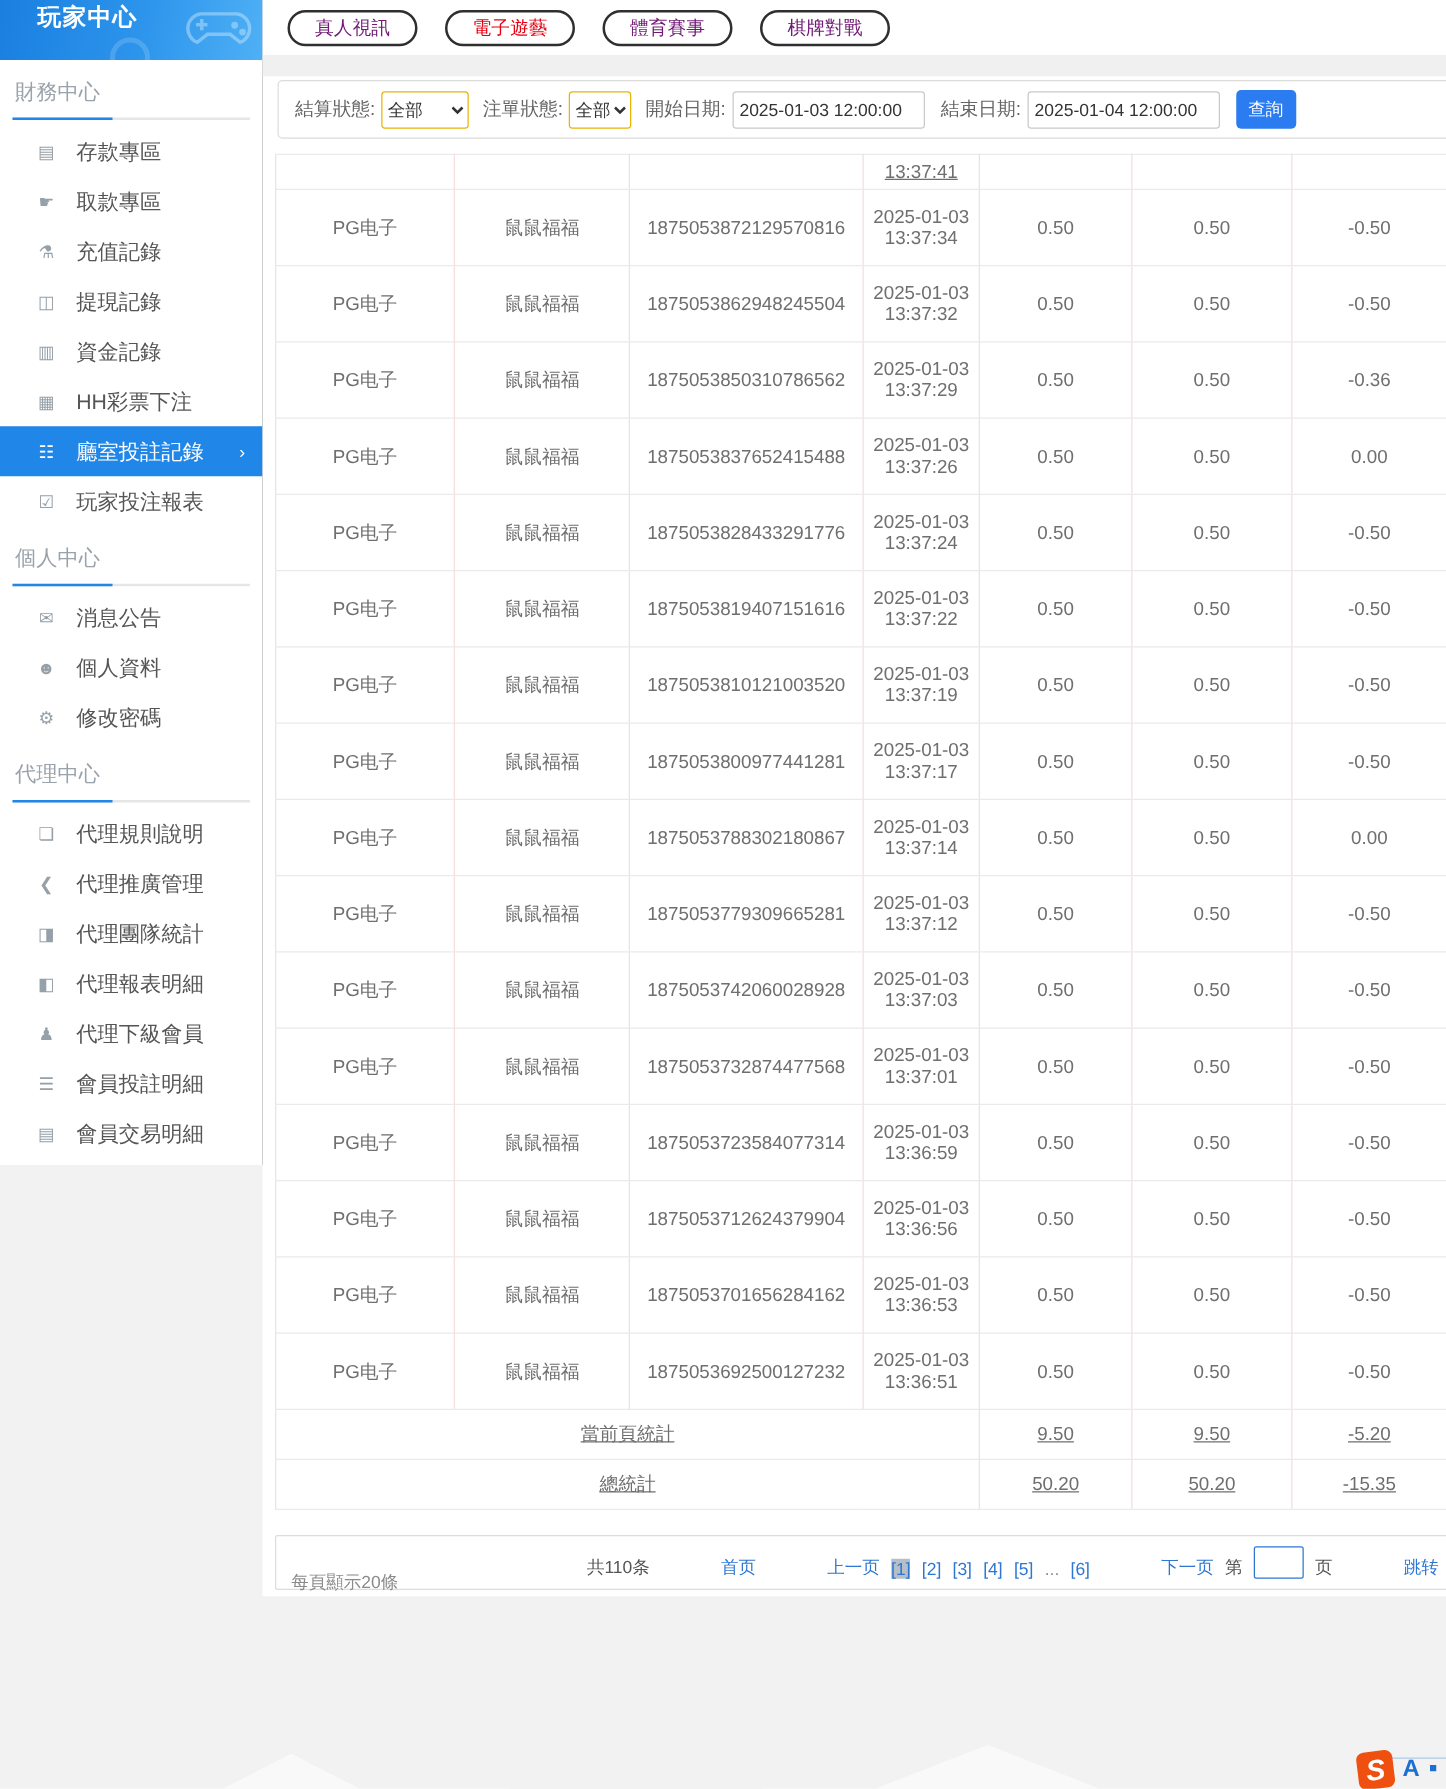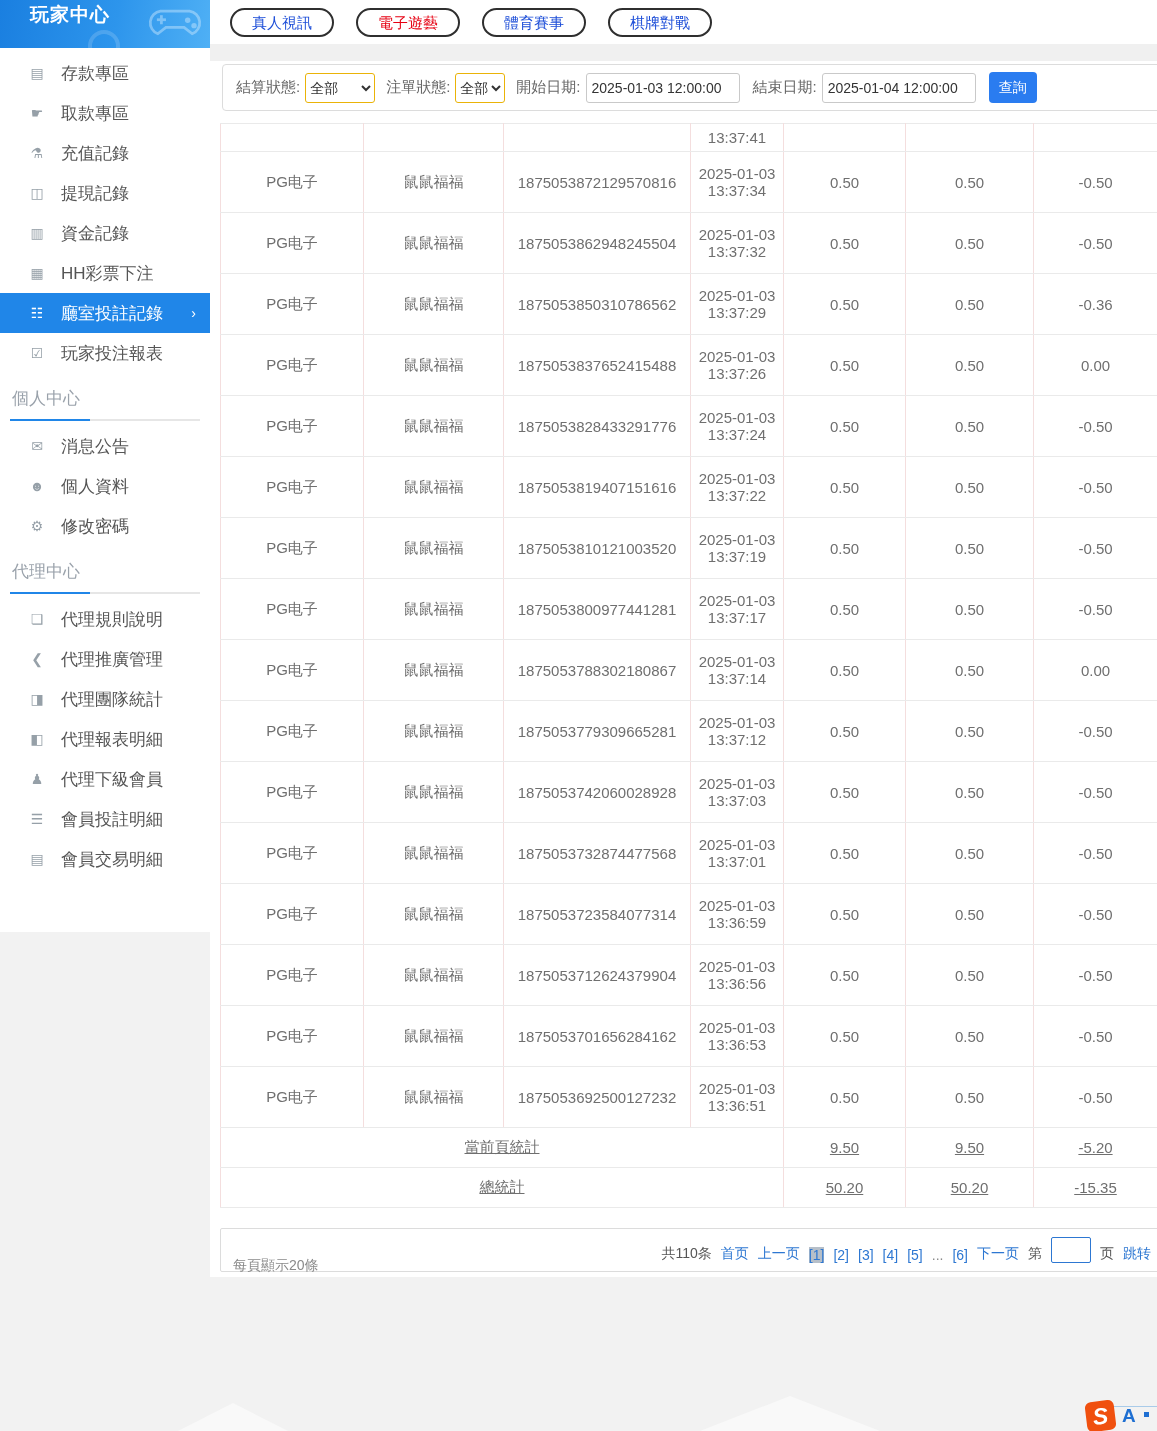--- a/index.html
+++ b/index.html
@@ -25,44 +25,44 @@
   .sb-item .ico{width:18px;font-size:14px;color:#96a0a8;margin-right:15px;text-align:center;flex:none;}
   .sb-item .lbl{font-size:17px;color:#555;}
   .sb-item .chev{display:none;}
   .sb-item.active{background:#2086e8;}
   .sb-item.active .ico,.sb-item.active .lbl{color:#fff;}
   .sb-item.active .chev{display:block;margin-left:auto;margin-right:14px;color:#fff;font-size:14px;}
   
   .main{position:absolute;left:210px;top:0;width:947px;height:1277px;background:#fff;overflow:hidden;}
   .tabs{height:44px;display:flex;align-items:center;padding-left:20px;}
   .tab{height:29px;line-height:25px;border:2px solid #2f2f2f;border-radius:15px;padding:0 20px;margin-right:22px;
-       font-size:15px;color:#1d4ed8;background:#fff;cursor:pointer;box-sizing:border-box;font-family:inherit;}
+       font-size:15px;color:#701a75;background:#fff;cursor:pointer;box-sizing:border-box;font-family:inherit;}
   .tab.active{color:#e60012;}
   .band{height:17px;background:#f0f0f0;}
   .filter{margin:3px 0 0 12px;width:940px;height:47px;border:1px solid #dcdcdc;border-radius:4px;background:#fff;
           display:flex;align-items:center;padding-left:13px;box-sizing:border-box;}
   .flabel{font-size:15px;color:#666;margin-right:5px;white-space:nowrap;}
   .filter select{height:30px;border:1px solid #eab308;border-radius:3px;font-size:14px;color:#333;margin-right:11px;background:#fff;font-family:inherit;}
   .sel-settle{width:70px;}
   .sel-order{width:50px;}
   .date-input{width:142px;height:28px;border:1px solid #c9c9c9;border-radius:3px;font-size:14px;color:#333;padding:0 5px;margin-right:13px;font-family:inherit;}
   .query-btn{width:48px;height:31px;background:#2a7cf0;color:#fff;border:none;border-radius:4px;font-size:14px;cursor:pointer;font-family:inherit;}
   
   .bet-table{margin:12px 0 0 10px;border-collapse:collapse;width:937px;table-layout:fixed;}
   .bet-table td{border-top:1px solid #eaeaea;border-bottom:1px solid #eaeaea;
                 border-left:1px solid #f4dede;border-right:1px solid #f4dede;
                 text-align:center;font-size:15px;color:#6f6f6f;padding:0;height:60px;overflow:hidden;white-space:nowrap;}
-  .bet-table tr.partial td{height:27px;}
+  .bet-table tr.partial td{height:27px;text-decoration:underline;}
   .bet-table tr.summary td{height:39px;text-decoration:underline;}
   
   .pager{margin:20px 0 0 10px;width:942px;height:44px;border:1px solid #dcdcdc;border-radius:2px;background:#fff;
          display:flex;align-items:center;justify-content:space-between;padding:0 10px 0 12px;box-sizing:border-box;}
   .pager-left{font-size:14px;color:#8a8a8a;margin-top:32px;}
   .pager-right{font-size:14px;color:#555;display:flex;align-items:flex-end;gap:9px;}
-  .plink{color:#2d77d2;cursor:pointer;}
+  .plink{color:#2d77d2;cursor:pointer;margin-left:48px;}
   .pages{display:flex;align-items:center;gap:9px;}
   .page-link{color:#2d77d2;cursor:pointer;}
   .page-link.active{background:#b6bfc9;}
   .page-link.muted{color:#8a8a8a;cursor:default;}
   .jump-input{width:34px;height:22px;border:1px solid #2d77d2;border-radius:2px;font-family:inherit;}
   
   .tri{position:absolute;width:0;height:0;}
   .tri1{left:700px;top:1396px;border-left:90px solid transparent;border-right:90px solid transparent;border-bottom:35px solid #f9f9f9;}
   .tri2{left:178px;top:1403px;border-left:55px solid transparent;border-right:55px solid transparent;border-bottom:28px solid #f9f9f9;}
   .wm-line{position:absolute;left:1103px;top:1406px;width:54px;height:1px;background:#a9cbe9;}
@@ -82,20 +82,26 @@
     <svg class="gamepad" viewBox="0 0 64 40">
       <path d="M16 8 h32 a13 13 0 0 1 3 25 l-9-7 h-20 l-9 7 a13 13 0 0 1 3-25z" fill="none" stroke="#cfeaff" stroke-width="3"></path>
       <circle cx="46" cy="18" r="3" fill="#cfeaff"></circle>
         <circle cx="53" cy="24" r="3" fill="#cfeaff"></circle>
       <rect x="12" y="16" width="10" height="3" fill="#cfeaff"></rect>
         <rect x="15.5" y="12.5" width="3" height="10" fill="#cfeaff"></rect>
     </svg>
     <div class="ring"></div>
   </div>
 
+  <div class="sb-section">
+    <div class="sb-sec-label">財務中心</div>
+    <div class="sb-underline">
+        <i></i>
+      </div>
+  </div>
   <div class="sb-items">
 
       <div class="sb-item">
         <span class="ico">▤</span>
         <span class="lbl">存款專區</span>
 
       </div>
 
       <div class="sb-item">
         <span class="ico">☛</span>

